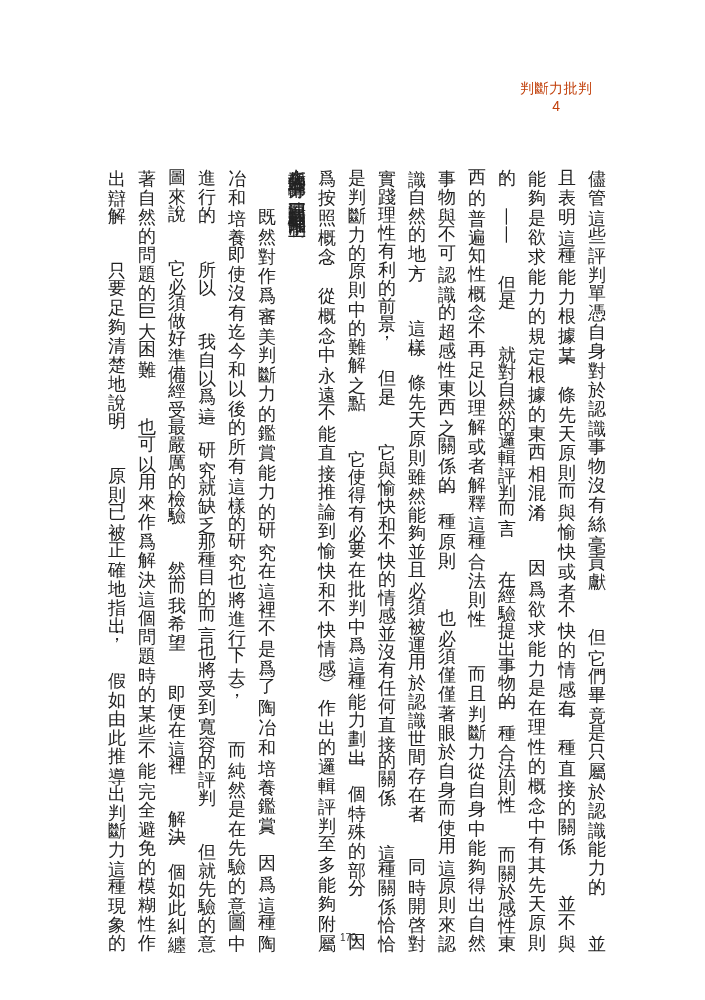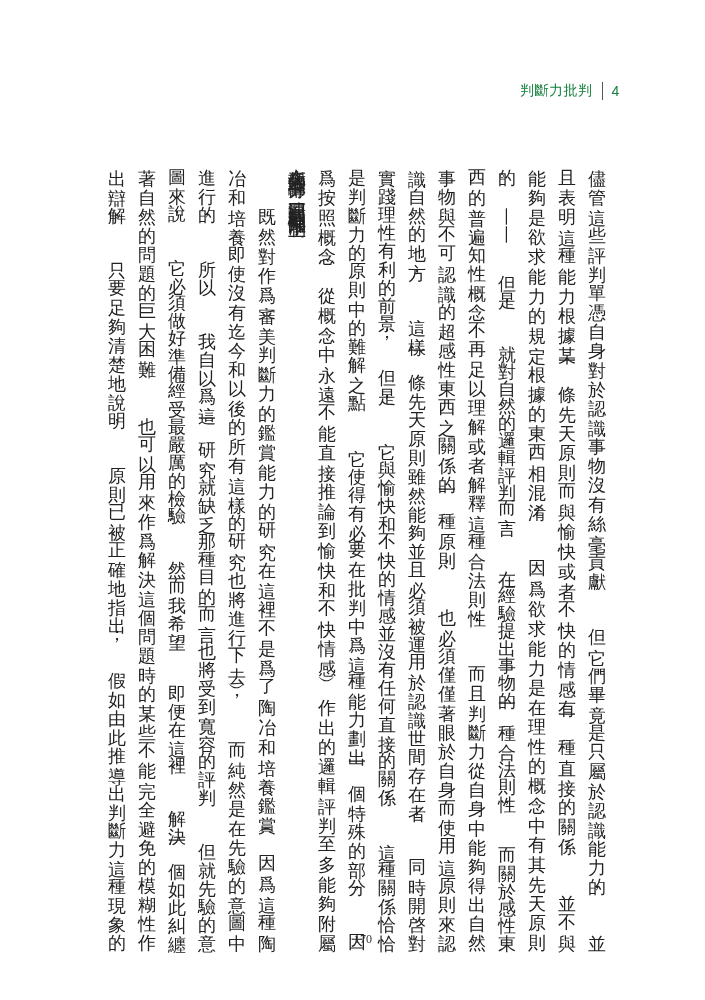--- a/index.html
+++ b/index.html
@@ -17,21 +17,22 @@
   }
   .running-head {
     position: absolute;
     top: 80px;
     left: 520px;
     height: 22px;
     display: flex;
     align-items: center;
     font-family: "Liberation Sans", "DejaVu Sans", sans-serif;
     font-size: 14px;
-    color: #15803d;
+    color: #c2410c;
+    flex-direction: column;
   }
   .running-head .title {
     letter-spacing: 0.5px;
   }
   .running-head .sep {
     display: inline-block;
     width: 1px;
     height: 18px;
     background: #555555;
     margin: 0 9px 0 9px;
@@ -60,23 +61,23 @@
   }
   .col.indent {
     padding-top: 39px;
     height: 726px;
   }
   .folio {
     position: absolute;
     top: 932px;
     left: 340px;
     width: 32px;
-    text-align: right;
-    font-family: Liberation Serif, serif;
-    font-size: 12px;
+    text-align: left;
+    font-family: Liberation Sans, sans-serif;
+    font-size: 10px;
     color: #333333;
   }
 </style>
 </head>
 <body>
 
 <div class="running-head">
   <span class="title">判斷力批判</span>
   <span class="sep"></span>
   <span class="num">4</span>

